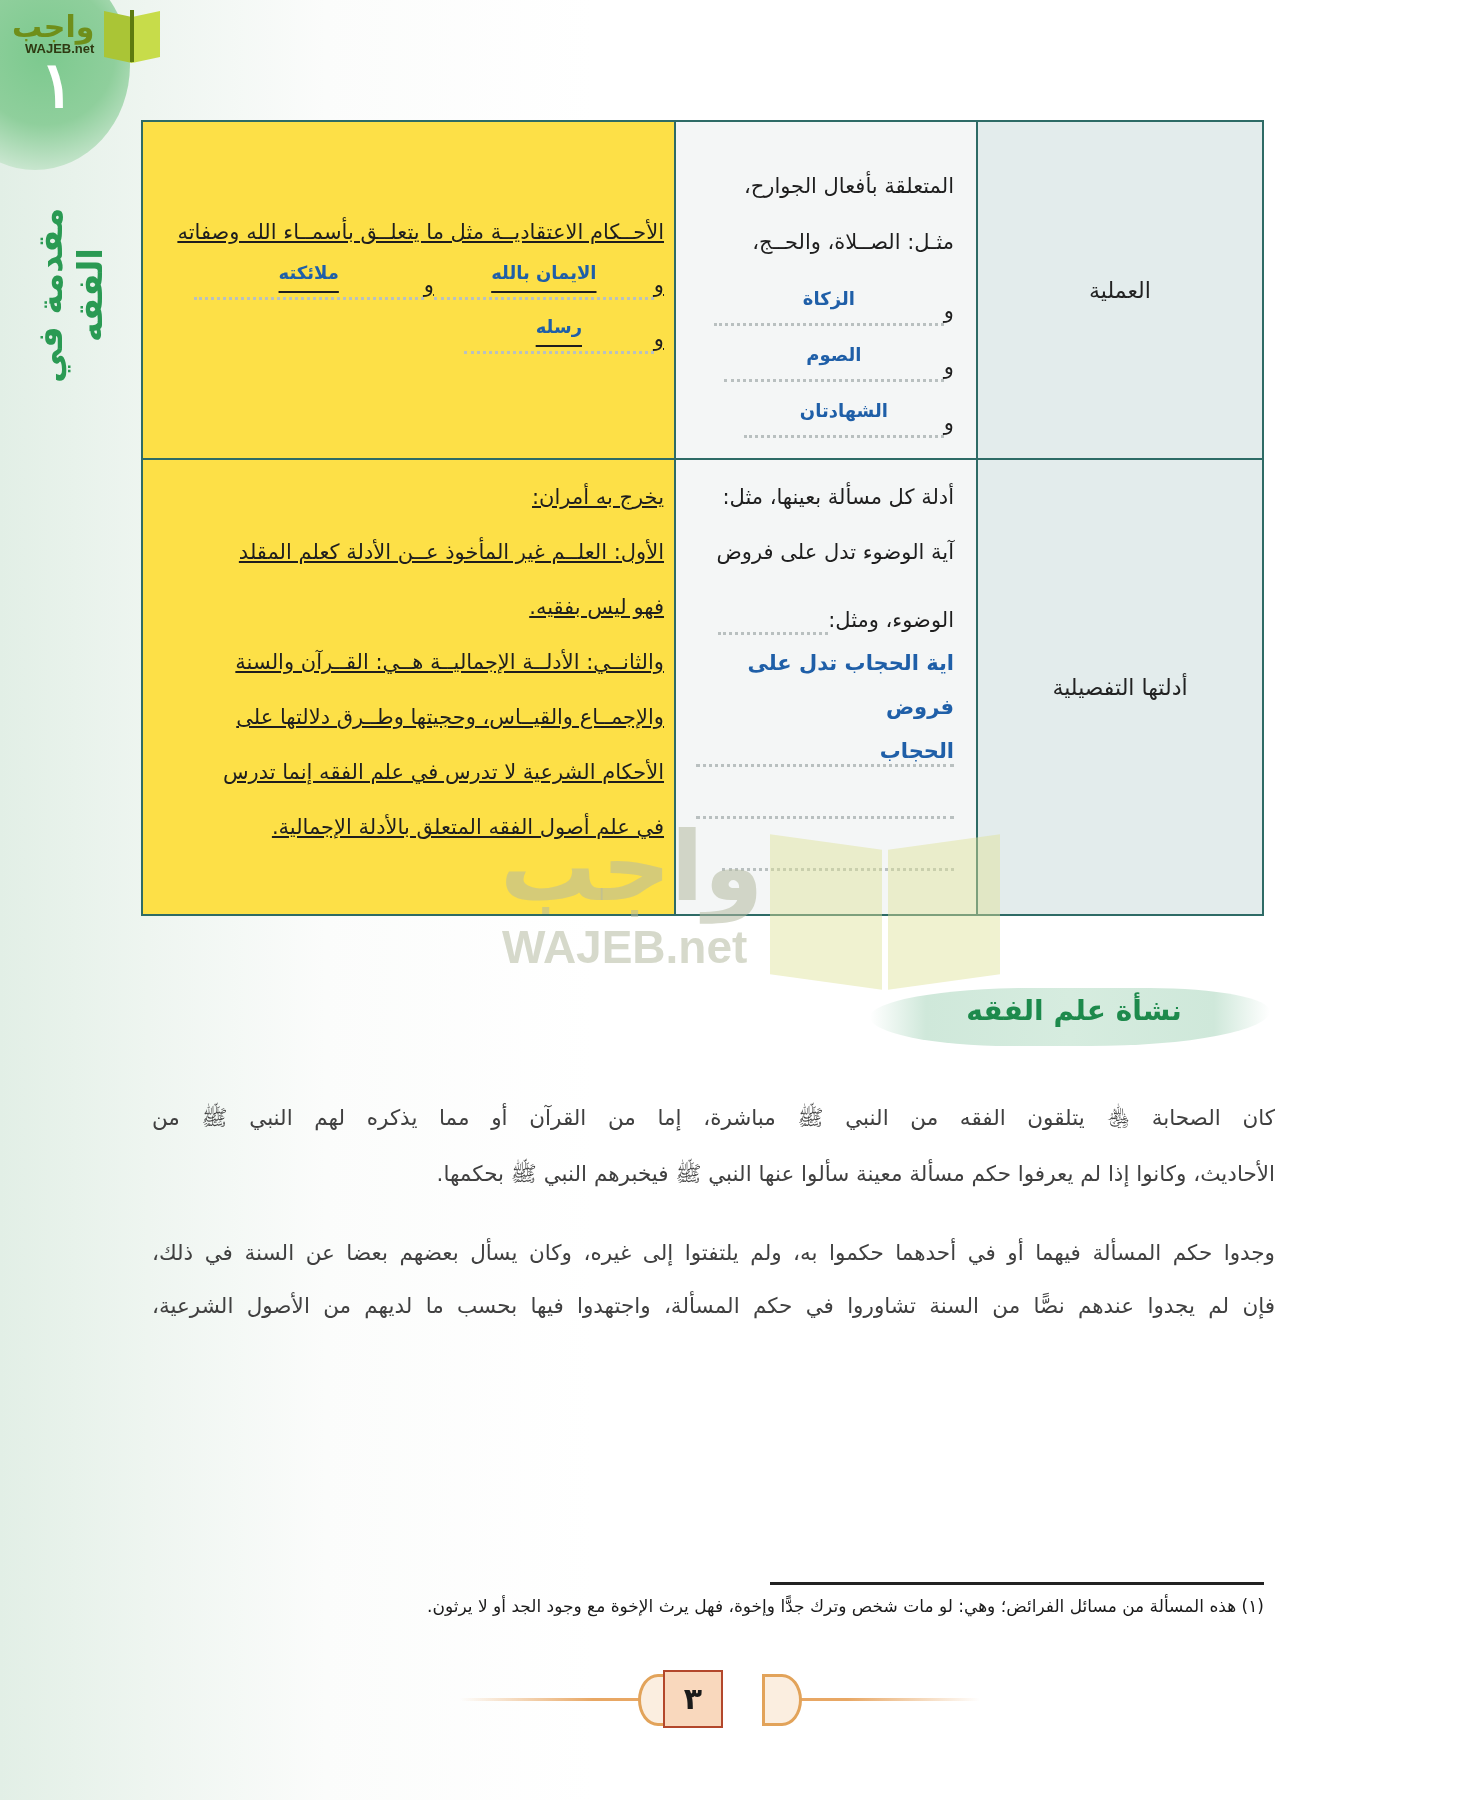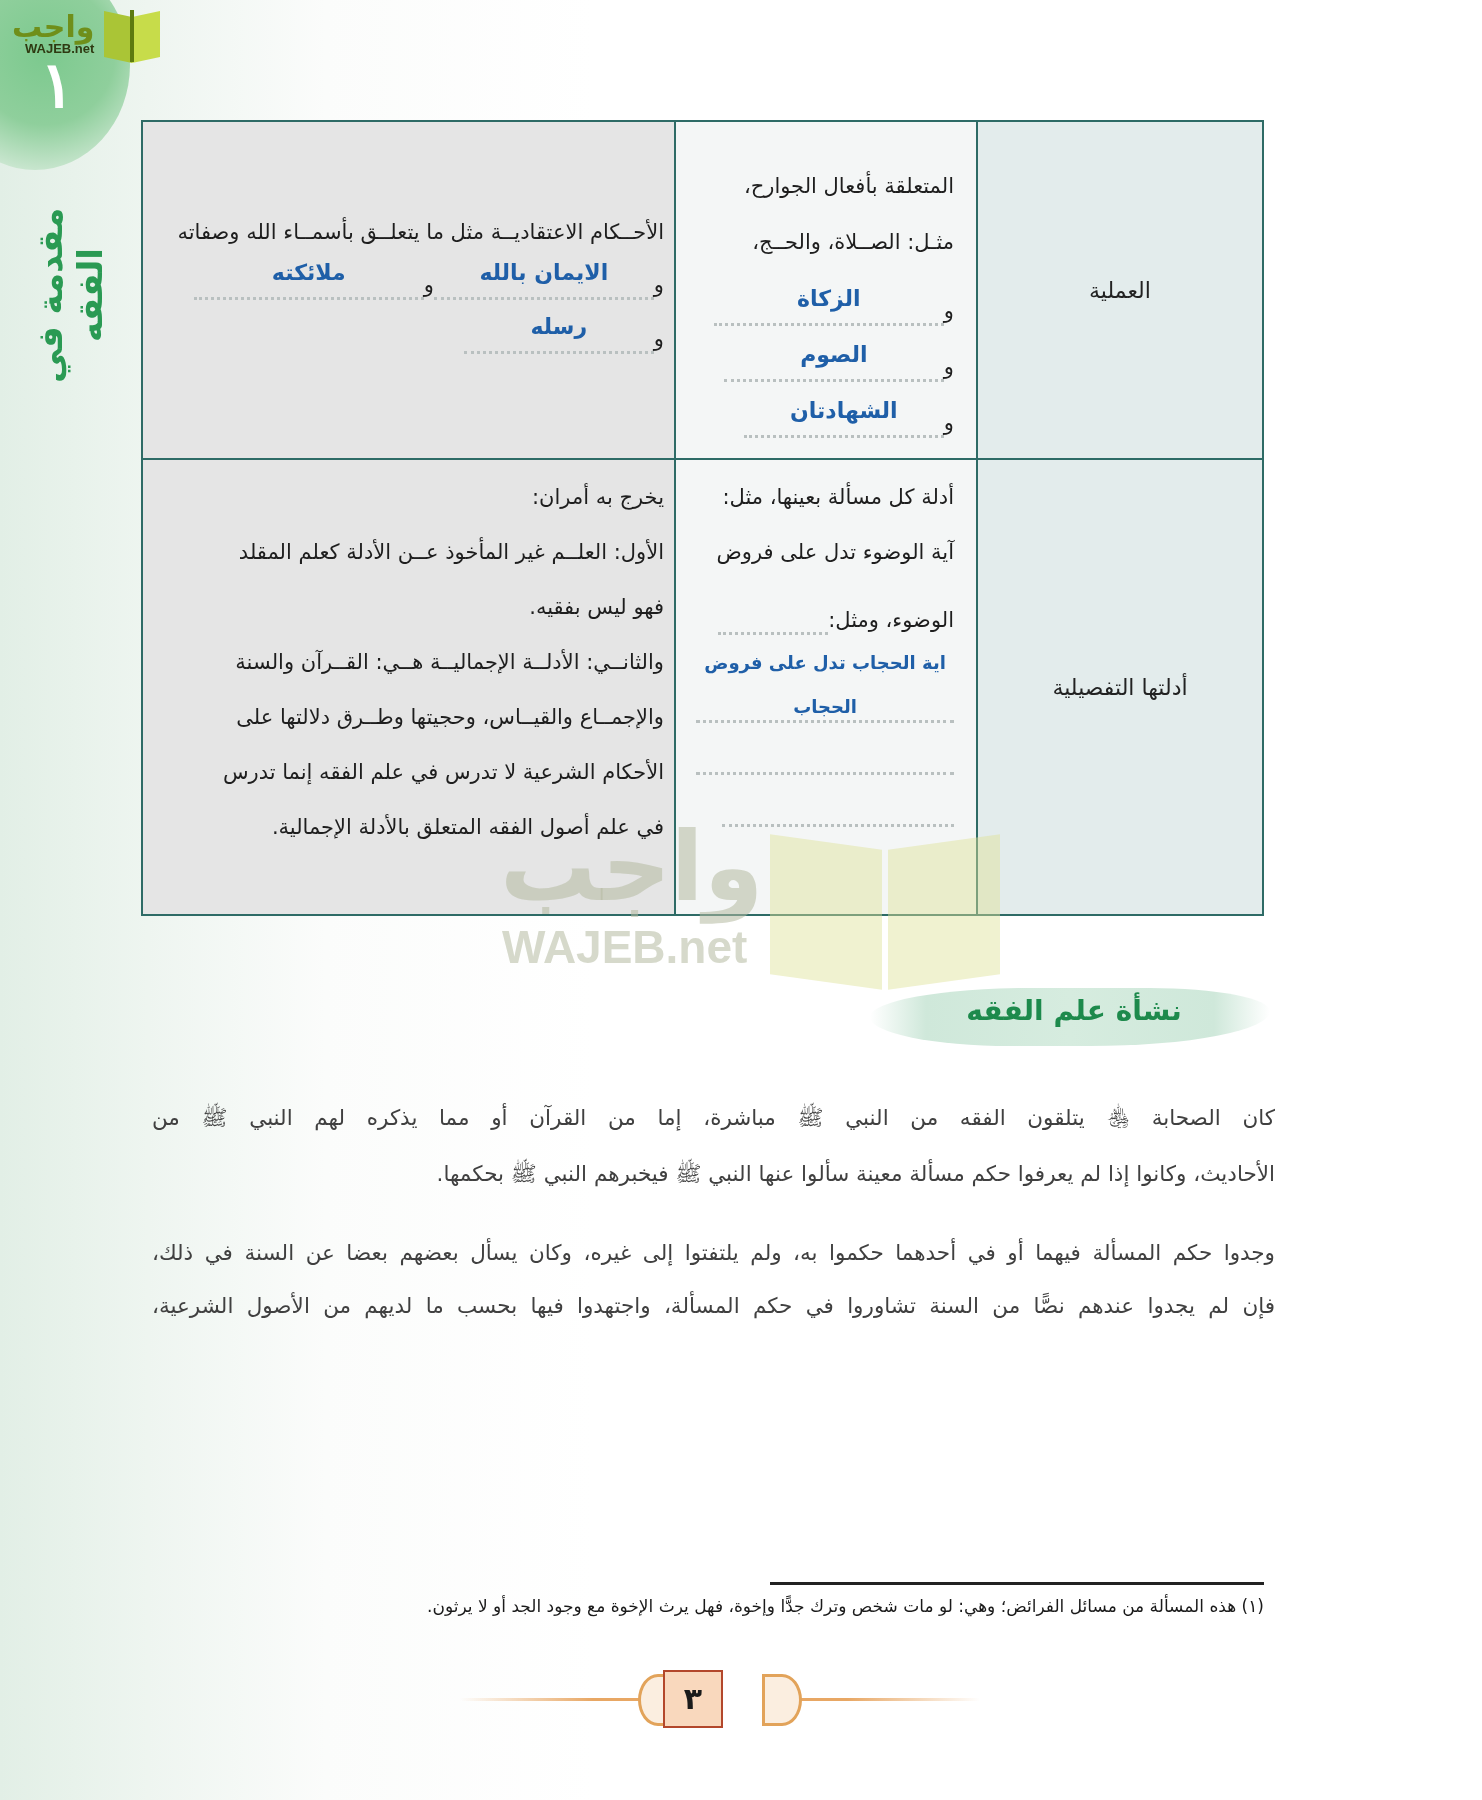--- a/index.html
+++ b/index.html
@@ -47,38 +47,38 @@
     border-collapse: collapse; direction: rtl;
   }
   table.def-table td {
     border: 2px solid #2e6b66; vertical-align: top;
   }
   td.label-cell {
     width: 286px; background: #e3ecec; vertical-align: middle !important;
     text-align: center; font-size: 22px; color: #222;
   }
   td.mid-cell { width: 302px; background: #f4f6f6; padding: 36px 22px 20px 20px; font-size: 21px; }
-  td.wide-cell { background: #e5e5e5; padding: 20px 10px 10px 20px; font-size: 21px; }
+  td.wide-cell { background: #fde047; padding: 20px 10px 10px 20px; font-size: 21px; text-decoration: underline; }
   .row1 { height: 336px; }
   .row2 { height: 456px; }
   .tline { line-height: 56px; white-space: nowrap; text-align: right; direction: rtl; }
   .tline-tight { line-height: 55px; white-space: nowrap; text-align: right; direction: rtl; }
   .fill-line { display: flex; align-items: flex-end; direction: rtl; height: 56px; }
   .fill-line .waw { font-size: 21px; line-height: 30px; }
   .dots {
     position: relative; flex: 0 0 auto; height: 30px;
     border-bottom: 3px dotted #b9c0c0;
     text-align: center;
   }
   .answer {
-    color: #1f5fa8; font-weight: bold; font-size: 22px;
+    color: #1f5fa8; font-weight: bold; font-size: 18px;
     position: relative; top: -10px; white-space: nowrap;
   }
   .answer-block {
-    color: #1f5fa8; font-weight: bold; font-size: 18px; text-align: center;
+    color: #1f5fa8; font-weight: bold; font-size: 21px; 
     line-height: 44px; margin-top: 6px;
   }
   .dots-only { height: 30px; border-bottom: 3px dotted #b9c0c0; margin: 0 0 22px 0; }
 
   .watermark {
     position: absolute; left: 490px; top: 812px; width: 520px; height: 170px; pointer-events: none;
   }
   .wm-ar { position: absolute; left: 10px; top: 0; font-size: 96px; font-weight: bold; color: rgba(180,186,160,0.55); line-height: 110px; }
   .wm-en { position: absolute; left: 12px; top: 108px; font-size: 46px; font-weight: bold; color: rgba(180,186,160,0.55); font-family: "Liberation Sans", sans-serif; }
   .wm-book { position: absolute; left: 280px; top: 10px; width: 230px; height: 160px; }

